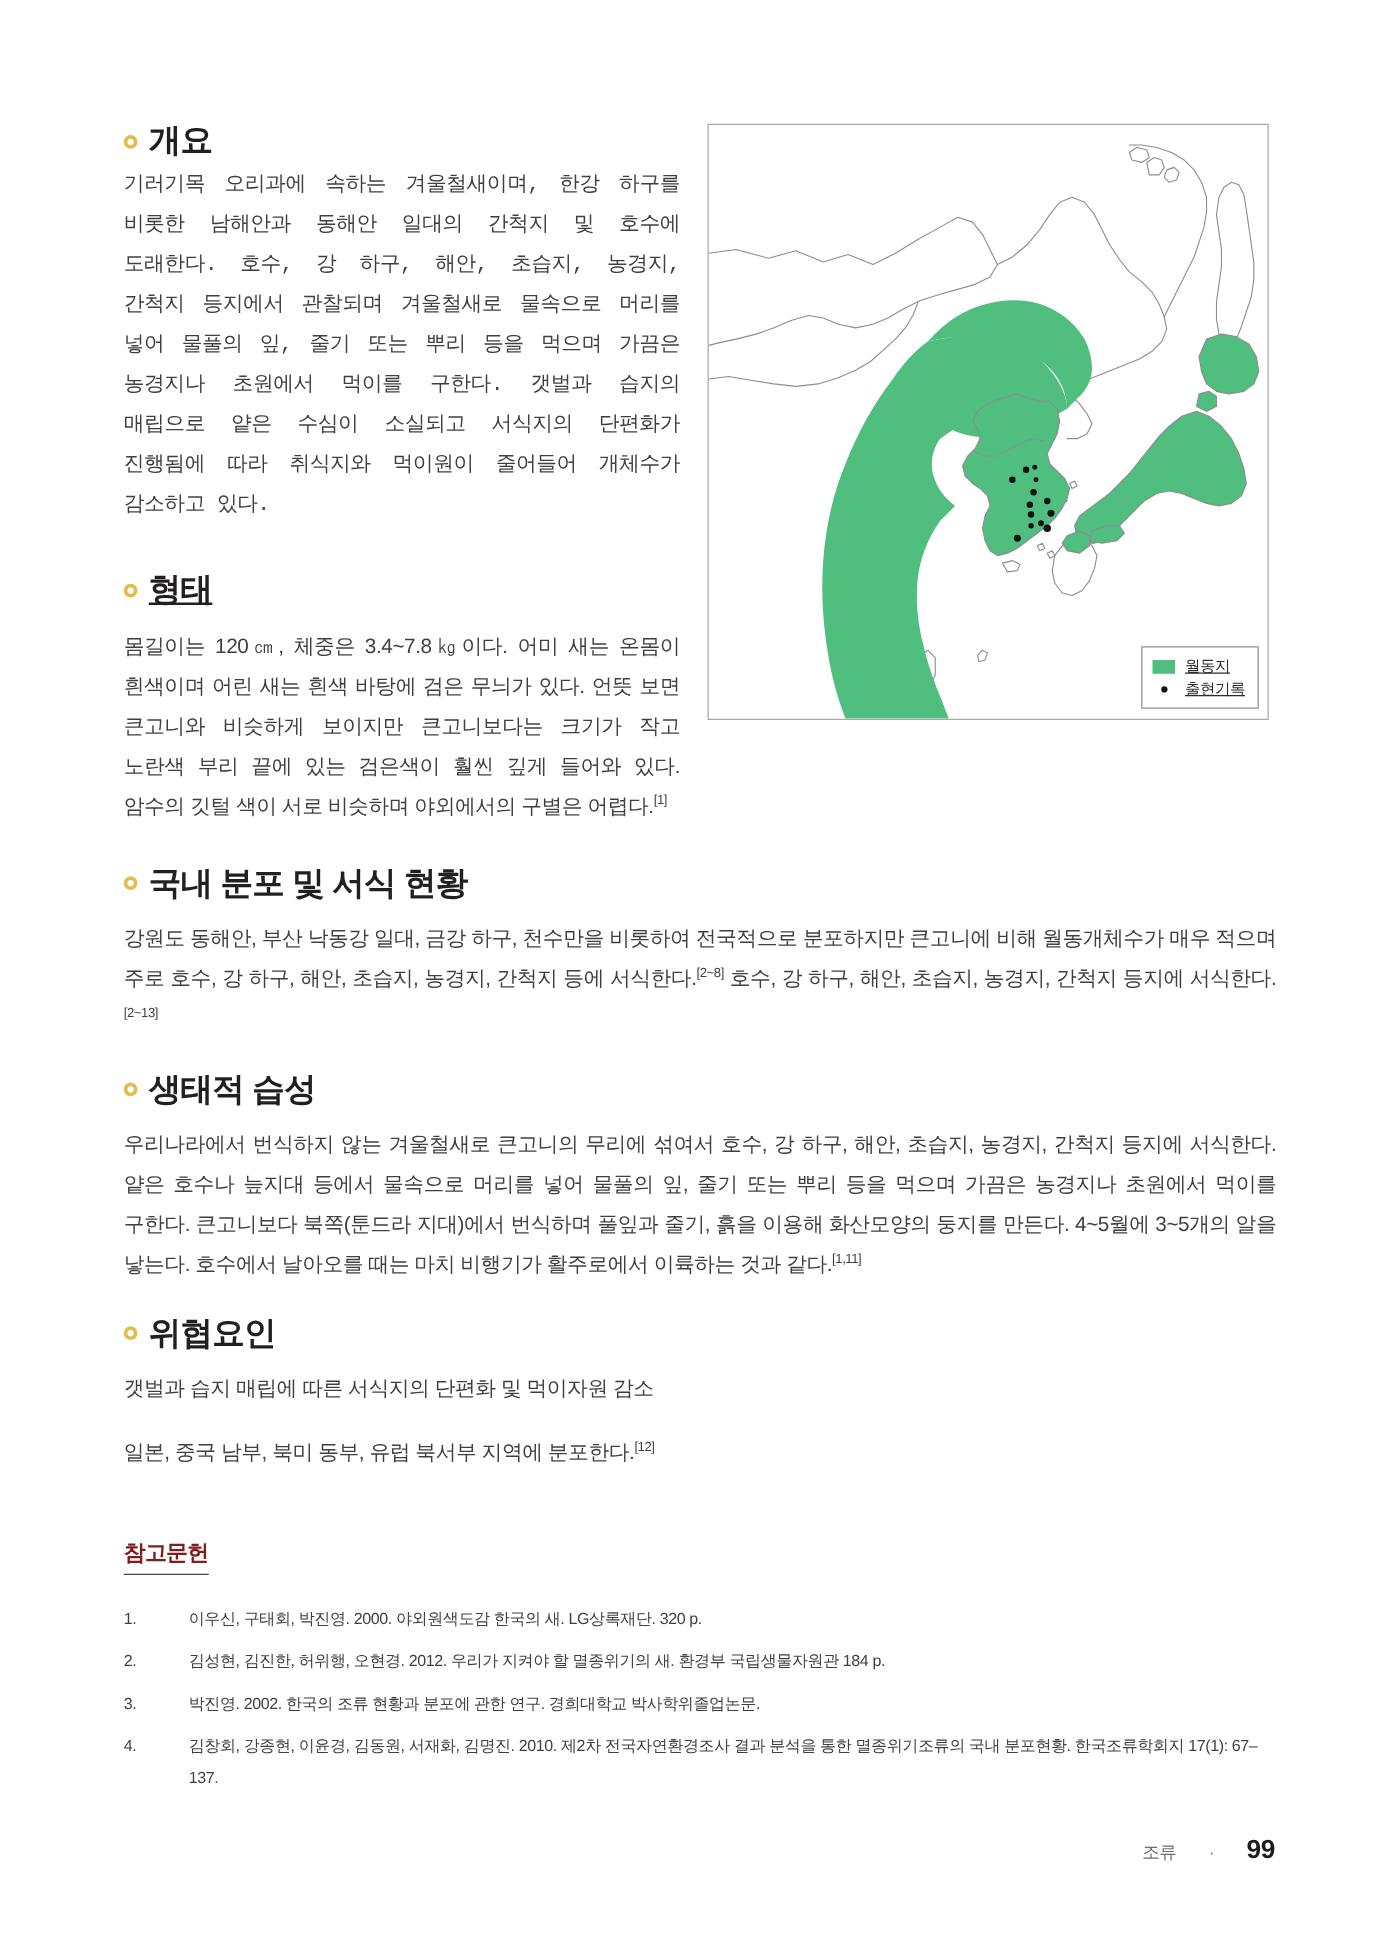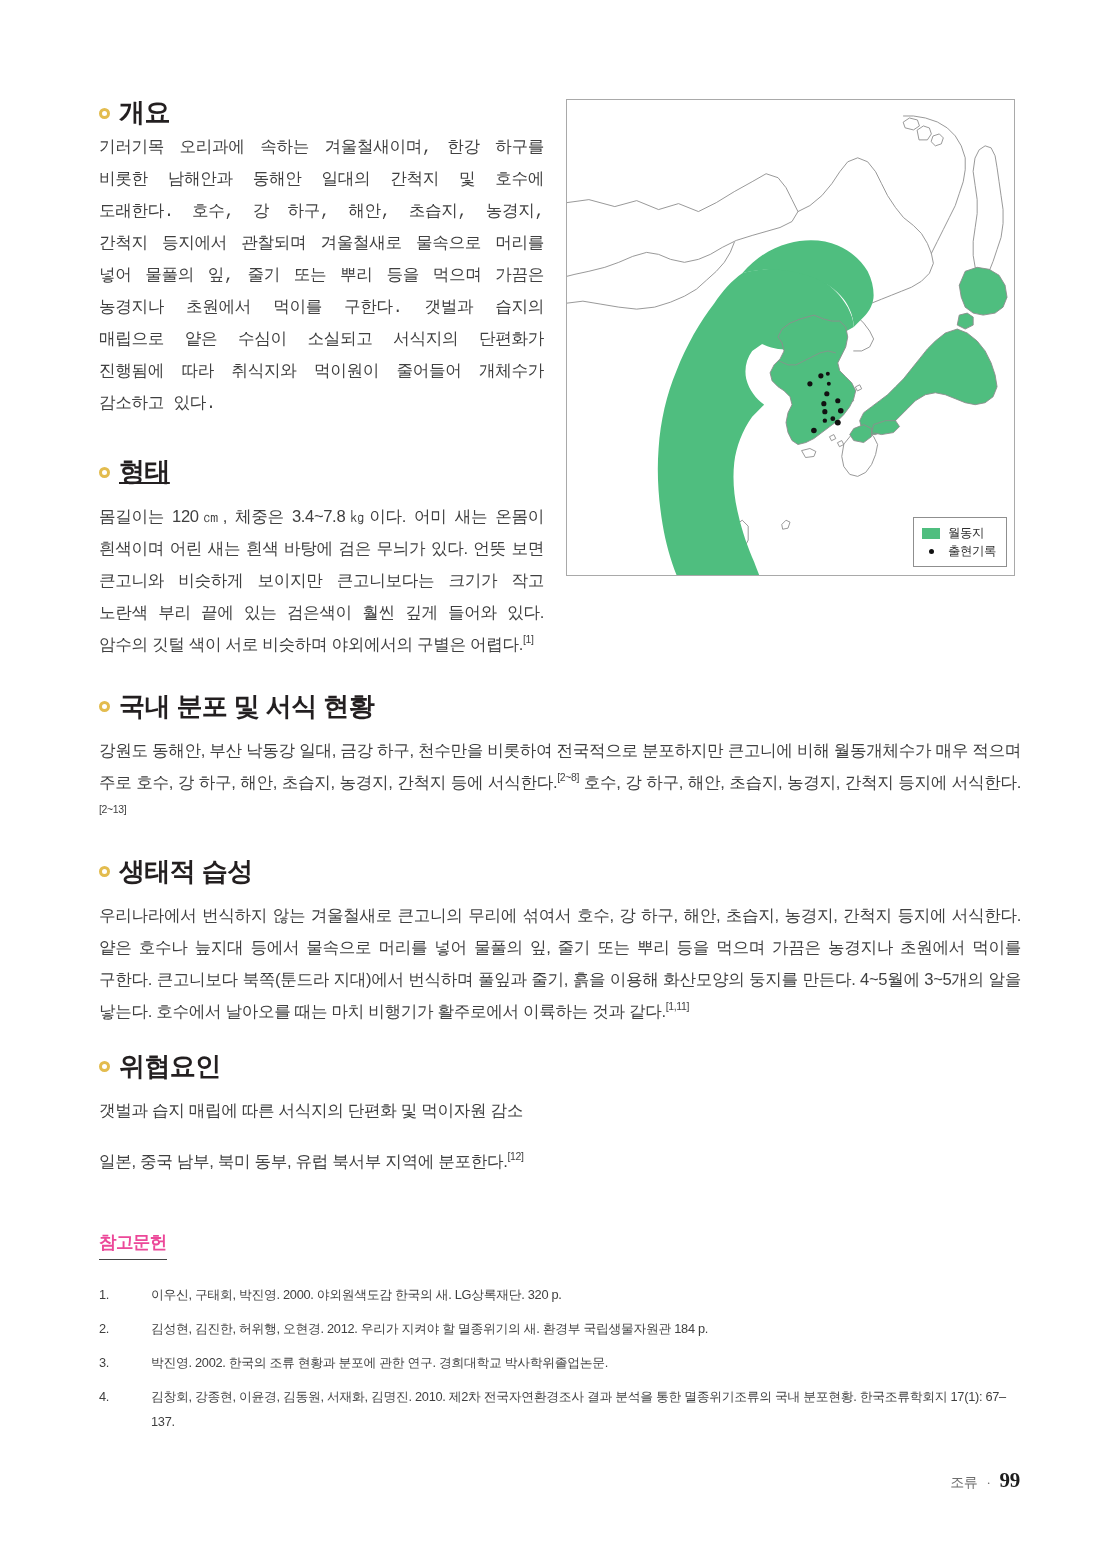--- a/index.html
+++ b/index.html
@@ -93,20 +93,21 @@
     box-sizing: border-box;
   }
   .legend-row {
     display: flex;
     align-items: center;
     gap: 8px;
     font-size: 12.4px;
     color: #2d2d2d;
     line-height: 18px;
     letter-spacing: -0.4px;
+    text-decoration: underline;
   }
   .legend-swatch {
     width: 18px;
     height: 11px;
     background: #4fbe7f;
     flex: 0 0 auto;
   }
   .legend-dot-wrap {
     width: 18px;
     display: flex;
@@ -132,21 +133,21 @@
   
   #references {
     position: absolute;
     left: 99px;
     top: 1230px;
     width: 922px;
   }
   #ref-title {
     font-size: 17.5px;
     font-weight: 700;
-    color: #ec4899;
+    color: #7f1d1d;
     letter-spacing: -0.6px;
     display: inline-block;
     border-bottom: 1.6px solid #454545;
     padding-bottom: 5px;
     margin: 0 16px 22px 0;
   }
   .ref-item {
     display: flex;
     font-size: 12.8px;
     line-height: 25px;
@@ -158,23 +159,22 @@
   .ref-num { width: 52px; flex: 0 0 52px; }
   .ref-text { flex: 1 1 auto; }
 
   
   #footer {
     position: absolute;
     right: 80px;
     top: 1468px;
     display: flex;
     align-items: baseline;
-    gap: 9px;
+    gap: 26px;
     letter-spacing: -0.3px;
-    font-family: Liberation Serif, serif;
   }
   #footer-label { font-size: 14px; color: #6d6d6d; }
   #footer-sep  { font-size: 13px; color: #6d6d6d; }
   #footer-page { font-size: 21px; font-weight: 700; color: #1d1d1d; }
 </style>
 </head>
 <body>
 
 <div class="page">
 

